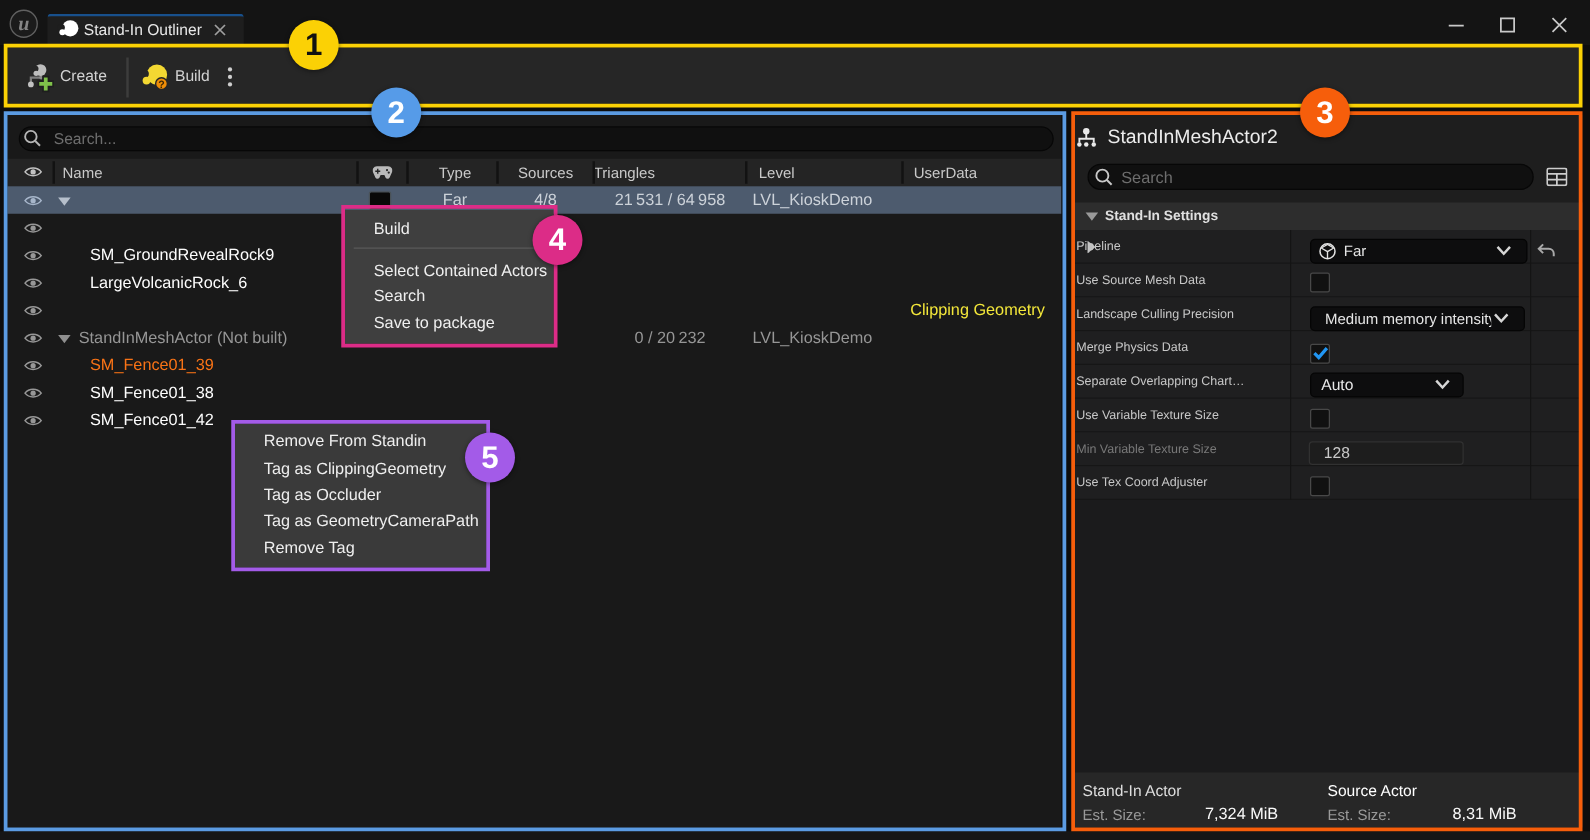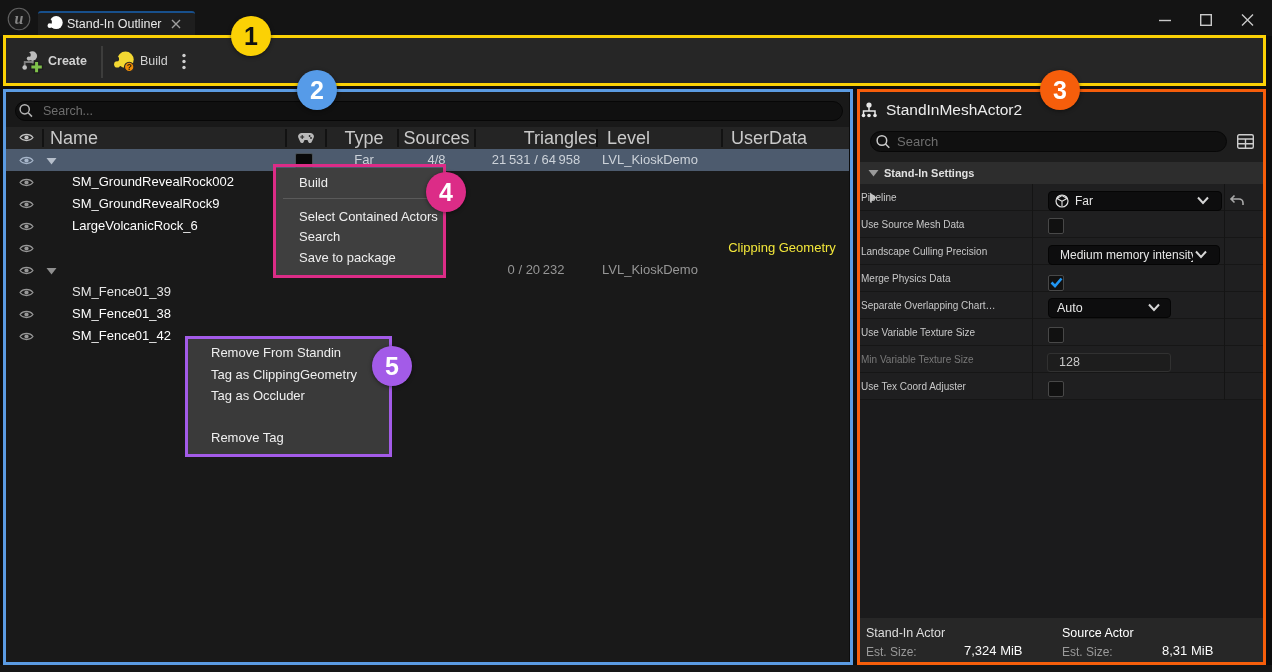--- a/index.html
+++ b/index.html
@@ -11,21 +11,21 @@
 #titlebar{left:0;top:0;width:1272px;height:36px;background:#141414;}
 #tab{left:38px;top:11px;width:157px;height:25px;background:#1e1e1e;border-top:2px solid #18508c;
   border-radius:3px 3px 0 0;box-sizing:border-box;}
 
 #toolbar{left:6px;top:38px;width:1257px;height:45px;background:#262626;}
 
 #leftpanel{left:6px;top:92px;width:843px;height:570px;background:#191919;}
 #lsearch{left:15px;top:101px;width:828px;height:20px;border-radius:10px;background:#101010;border:1px solid #070707;box-sizing:border-box;}
 #lheader{left:6px;top:127px;width:843px;height:22px;background:#242424;}
 .hsep{position:absolute;top:129px;width:2px;height:18px;background:#121212;}
-.htxt{position:absolute;top:127px;height:22px;line-height:22px;font-size:18px;color:#c9c9c9;}
+.htxt{position:absolute;top:127px;height:22px;line-height:22px;font-size:12px;color:#c9c9c9;}
 .row{position:absolute;left:6px;width:843px;height:22px;}
 .rtxt{position:absolute;height:22px;line-height:22px;font-size:13px;}
 
 .menu{position:absolute;background:#3f3f3f;}
 .mi{position:absolute;height:20px;line-height:20px;font-size:13px;color:#efefef;white-space:nowrap;}
 
 #rightpanel{left:860px;top:92px;width:406px;height:570px;background:#1e1e1e;}
 .prow{position:absolute;left:860px;width:406px;height:27px;background:#1f1f20;box-sizing:border-box;border-bottom:1px solid #161616;}
 .plabel{position:absolute;left:861px;font-size:10px;color:#c8c8c8;white-space:nowrap;height:14px;line-height:14px;}
 .dd{position:absolute;background:#0d0d0e;border-radius:4px;border:1px solid #050505;box-sizing:border-box;}
@@ -64,21 +64,21 @@
 <div class="abs" id="toolbar"></div>
 <svg class="abs" style="left:20px;top:48px;" width="30" height="30" viewBox="0 0 30 30">
   <path d="M4.7 19 V14 H13 V10" stroke="#7d7d7d" stroke-width="1.8" fill="none"></path>
   <circle cx="13" cy="14" r="1.6" fill="#8a8a8a"></circle>
   <circle cx="4.7" cy="19.5" r="2.3" fill="#c2c2c2"></circle>
   <circle cx="12.4" cy="8" r="4.7" fill="#bcbcbc"></circle>
   <circle cx="8.4" cy="7.0" r="2.4" fill="#262626"></circle>
   <circle cx="8.9" cy="10.6" r="2.1" fill="#bcbcbc"></circle>
   <path d="M14.4 13.2 h4.4 v3.7 h3.7 v4.4 h-3.7 v3.7 h-4.4 v-3.7 h-3.7 v-4.4 h3.7 Z" fill="#7fc14a" stroke="#1e1e1e" stroke-width="1.4"></path>
 </svg>
-<div class="txt" style="left:48px;top:50px;height:23px;line-height:23px;font-size:12.5px;color:#d2d2d2;font-weight:bold;">Create</div>
+<div class="txt" style="left:48px;top:50px;height:23px;line-height:23px;font-size:12.5px;color:#d2d2d2;">Create</div>
 <div class="abs" style="left:101px;top:46px;width:2px;height:32px;background:#3d3d3c;"></div>
 <svg class="abs" style="left:112px;top:50px;" width="26" height="24" viewBox="0 0 26 24">
   <circle cx="13.5" cy="9.7" r="8.2" fill="#f3d832"></circle>
   <circle cx="4.0" cy="9.0" r="3.1" fill="#262626"></circle>
   <circle cx="5.2" cy="14.4" r="3.1" fill="#f3d832"></circle>
   <circle cx="17.2" cy="16.9" r="4.7" fill="#ef8d07" stroke="#262626" stroke-width="1.1"></circle>
   <text x="17.25" y="20.2" font-size="8.5" font-weight="bold" fill="#3a2503" text-anchor="middle" font-family="Liberation Sans,sans-serif">?</text>
 </svg>
 <div class="txt" style="left:140px;top:50px;height:23px;line-height:23px;font-size:12.5px;color:#d2d2d2;">Build</div>
 <svg class="abs" style="left:180px;top:52px;" width="8" height="20" viewBox="0 0 8 20">
@@ -96,21 +96,21 @@
 <div class="txt" style="left:43px;top:101px;height:20px;line-height:20px;font-size:12.5px;color:#6e6e6e;">Search...</div>
 
 <div class="abs" id="lheader"></div>
 <svg class="abs" style="left:19px;top:132px;" width="15" height="11" viewBox="0 0 15 11">
       <path d="M1 5.5 C4.2 1.4 10.8 1.4 14 5.5 C10.8 9.6 4.2 9.6 1 5.5 Z" fill="none" stroke="#c3c3c3" stroke-width="1.2"></path>
       <circle cx="7.5" cy="5.5" r="2.1" fill="#c3c3c3"></circle>
     </svg>
 <div class="htxt" style="left:50px;">Name</div>
 <div class="htxt" style="left:330px;width:68px;text-align:center;">Type</div>
 <div class="htxt" style="left:398px;width:77px;text-align:center;">Sources</div>
-<div class="htxt" style="left:475px;width:122px;text-align:right;">Triangles</div>
+<div class="htxt" style="left:475px;width:122px;text-align:left;">Triangles</div>
 <div class="htxt" style="left:607px;">Level</div>
 <div class="htxt" style="left:731px;">UserData</div>
 <div class="hsep" style="left:42px;"></div>
 <div class="hsep" style="left:285px;"></div>
 <div class="hsep" style="left:325px;"></div>
 <div class="hsep" style="left:397px;"></div>
 <div class="hsep" style="left:474px;"></div>
 <div class="hsep" style="left:596px;"></div>
 <div class="hsep" style="left:721px;"></div>
 <svg class="abs" style="left:298px;top:132px;" width="16" height="12" viewBox="0 0 16 12">
@@ -131,21 +131,20 @@
 <div class="abs" style="left:295px;top:153px;width:18px;height:15px;background:#090909;border:1px solid #4a5258;border-radius:2px;box-sizing:border-box;"></div>
 <div class="rtxt" style="left:330px;top:149px;width:68px;text-align:center;color:#ccd2d9;">Far</div>
 <div class="rtxt" style="left:398px;top:149px;width:77px;text-align:center;color:#ccd2d9;">4/8</div>
 <div class="rtxt" style="left:475px;top:149px;width:122px;text-align:center;color:#ccd2d9;">21 531 / 64 958</div>
 <div class="rtxt" style="left:602px;top:149px;color:#ccd2d9;">LVL_KioskDemo</div>
 
 <svg class="abs eye" style="left:19px;top:177px;" width="15" height="11" viewBox="0 0 15 11">
       <path d="M1 5.5 C4.2 1.4 10.8 1.4 14 5.5 C10.8 9.6 4.2 9.6 1 5.5 Z" fill="none" stroke="#979797" stroke-width="1.2"></path>
       <circle cx="7.5" cy="5.5" r="2.1" fill="#979797"></circle>
     </svg>
-<div class="rtxt" style="left:72px;top:171px;color:#fdfdfd;">SM_GroundRevealRock002</div>
 
 <svg class="abs eye" style="left:19px;top:199px;" width="15" height="11" viewBox="0 0 15 11">
       <path d="M1 5.5 C4.2 1.4 10.8 1.4 14 5.5 C10.8 9.6 4.2 9.6 1 5.5 Z" fill="none" stroke="#979797" stroke-width="1.2"></path>
       <circle cx="7.5" cy="5.5" r="2.1" fill="#979797"></circle>
     </svg>
 <div class="rtxt" style="left:72px;top:193px;color:#fdfdfd;">SM_GroundRevealRock9</div>
 
 <svg class="abs eye" style="left:19px;top:221px;" width="15" height="11" viewBox="0 0 15 11">
       <path d="M1 5.5 C4.2 1.4 10.8 1.4 14 5.5 C10.8 9.6 4.2 9.6 1 5.5 Z" fill="none" stroke="#979797" stroke-width="1.2"></path>
       <circle cx="7.5" cy="5.5" r="2.1" fill="#979797"></circle>
@@ -158,28 +157,29 @@
     </svg>
 <div class="rtxt" style="left:722px;top:237px;width:120px;text-align:center;color:#f3e73a;">Clipping Geometry</div>
 
 <svg class="abs eye" style="left:19px;top:265px;" width="15" height="11" viewBox="0 0 15 11">
       <path d="M1 5.5 C4.2 1.4 10.8 1.4 14 5.5 C10.8 9.6 4.2 9.6 1 5.5 Z" fill="none" stroke="#979797" stroke-width="1.2"></path>
       <circle cx="7.5" cy="5.5" r="2.1" fill="#979797"></circle>
     </svg>
 <svg class="abs" style="left:46px;top:267px;" width="11" height="8" viewBox="0 0 11 8">
       <path d="M0.5 1 L10.5 1 L5.5 7.5 Z" fill="#8f8f8f"></path>
     </svg>
+<div class="rtxt" style="left:63px;top:259px;color:#969696;">StandInMeshActor (Not built)</div>
 <div class="rtxt" style="left:475px;top:259px;width:122px;text-align:center;color:#969696;">0 / 20 232</div>
 <div class="rtxt" style="left:602px;top:259px;color:#969696;">LVL_KioskDemo</div>
 
 <svg class="abs eye" style="left:19px;top:287px;" width="15" height="11" viewBox="0 0 15 11">
       <path d="M1 5.5 C4.2 1.4 10.8 1.4 14 5.5 C10.8 9.6 4.2 9.6 1 5.5 Z" fill="none" stroke="#979797" stroke-width="1.2"></path>
       <circle cx="7.5" cy="5.5" r="2.1" fill="#979797"></circle>
     </svg>
-<div class="rtxt" style="left:72px;top:281px;color:#e5e5e5;">SM_Fence01_39</div>
+<div class="rtxt" style="left:72px;top:281px;color:#f97316;">SM_Fence01_39</div>
 
 <svg class="abs eye" style="left:19px;top:309px;" width="15" height="11" viewBox="0 0 15 11">
       <path d="M1 5.5 C4.2 1.4 10.8 1.4 14 5.5 C10.8 9.6 4.2 9.6 1 5.5 Z" fill="none" stroke="#979797" stroke-width="1.2"></path>
       <circle cx="7.5" cy="5.5" r="2.1" fill="#979797"></circle>
     </svg>
 <div class="rtxt" style="left:72px;top:303px;color:#fdfdfd;">SM_Fence01_38</div>
 
 <svg class="abs eye" style="left:19px;top:331px;" width="15" height="11" viewBox="0 0 15 11">
       <path d="M1 5.5 C4.2 1.4 10.8 1.4 14 5.5 C10.8 9.6 4.2 9.6 1 5.5 Z" fill="none" stroke="#979797" stroke-width="1.2"></path>
       <circle cx="7.5" cy="5.5" r="2.1" fill="#979797"></circle>
@@ -190,20 +190,21 @@
 <div class="mi" style="left:299px;top:173px;">Build</div>
 <div class="abs" style="left:283px;top:198px;width:158px;height:1px;background:#5a5a5a;"></div>
 <div class="mi" style="left:299px;top:207px;">Select Contained Actors</div>
 <div class="mi" style="left:299px;top:227px;">Search</div>
 <div class="mi" style="left:299px;top:248px;">Save to package</div>
 
 <div class="menu" style="left:188px;top:339px;width:201px;height:115px;background:#3a3a3a;"></div>
 <div class="mi" style="left:211px;top:343px;">Remove From Standin</div>
 <div class="mi" style="left:211px;top:365px;">Tag as ClippingGeometry</div>
 <div class="mi" style="left:211px;top:386px;">Tag as Occluder</div>
+<div class="mi" style="left:211px;top:407px;">Tag as GeometryCameraPath</div>
 <div class="mi" style="left:211px;top:428px;">Remove Tag</div>
 
 <div class="abs" id="rightpanel"></div>
 <svg class="abs" style="left:861px;top:101px;" width="18" height="18" viewBox="0 0 18 18">
   <circle cx="8" cy="4" r="2.6" fill="#e8e8e8"></circle>
   <path d="M8 6 V10 M2.5 13 V10 H14 V13" stroke="#e8e8e8" stroke-width="1.5" fill="none"></path>
   <circle cx="2.5" cy="14.5" r="1.8" fill="#e8e8e8"></circle>
       <circle cx="8" cy="14.5" r="1.8" fill="#e8e8e8"></circle>
       <circle cx="14" cy="14.5" r="1.8" fill="#e8e8e8"></circle>
 </svg>

